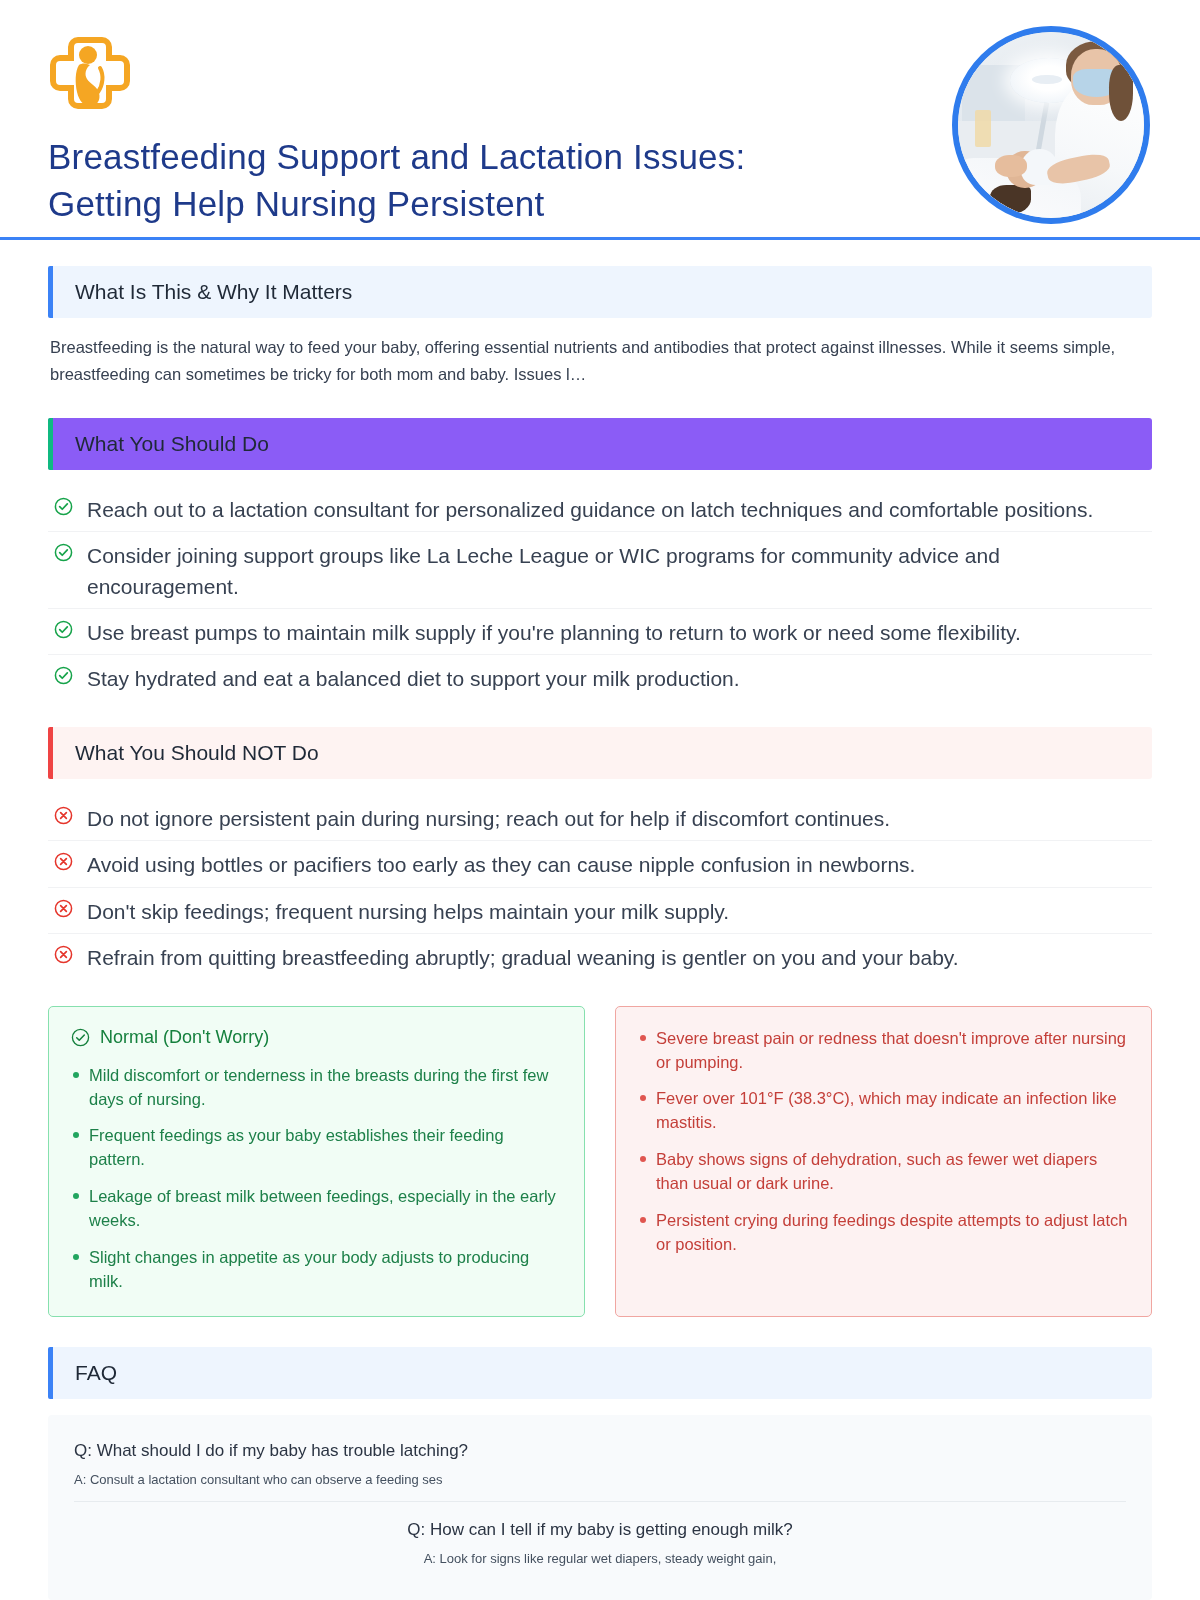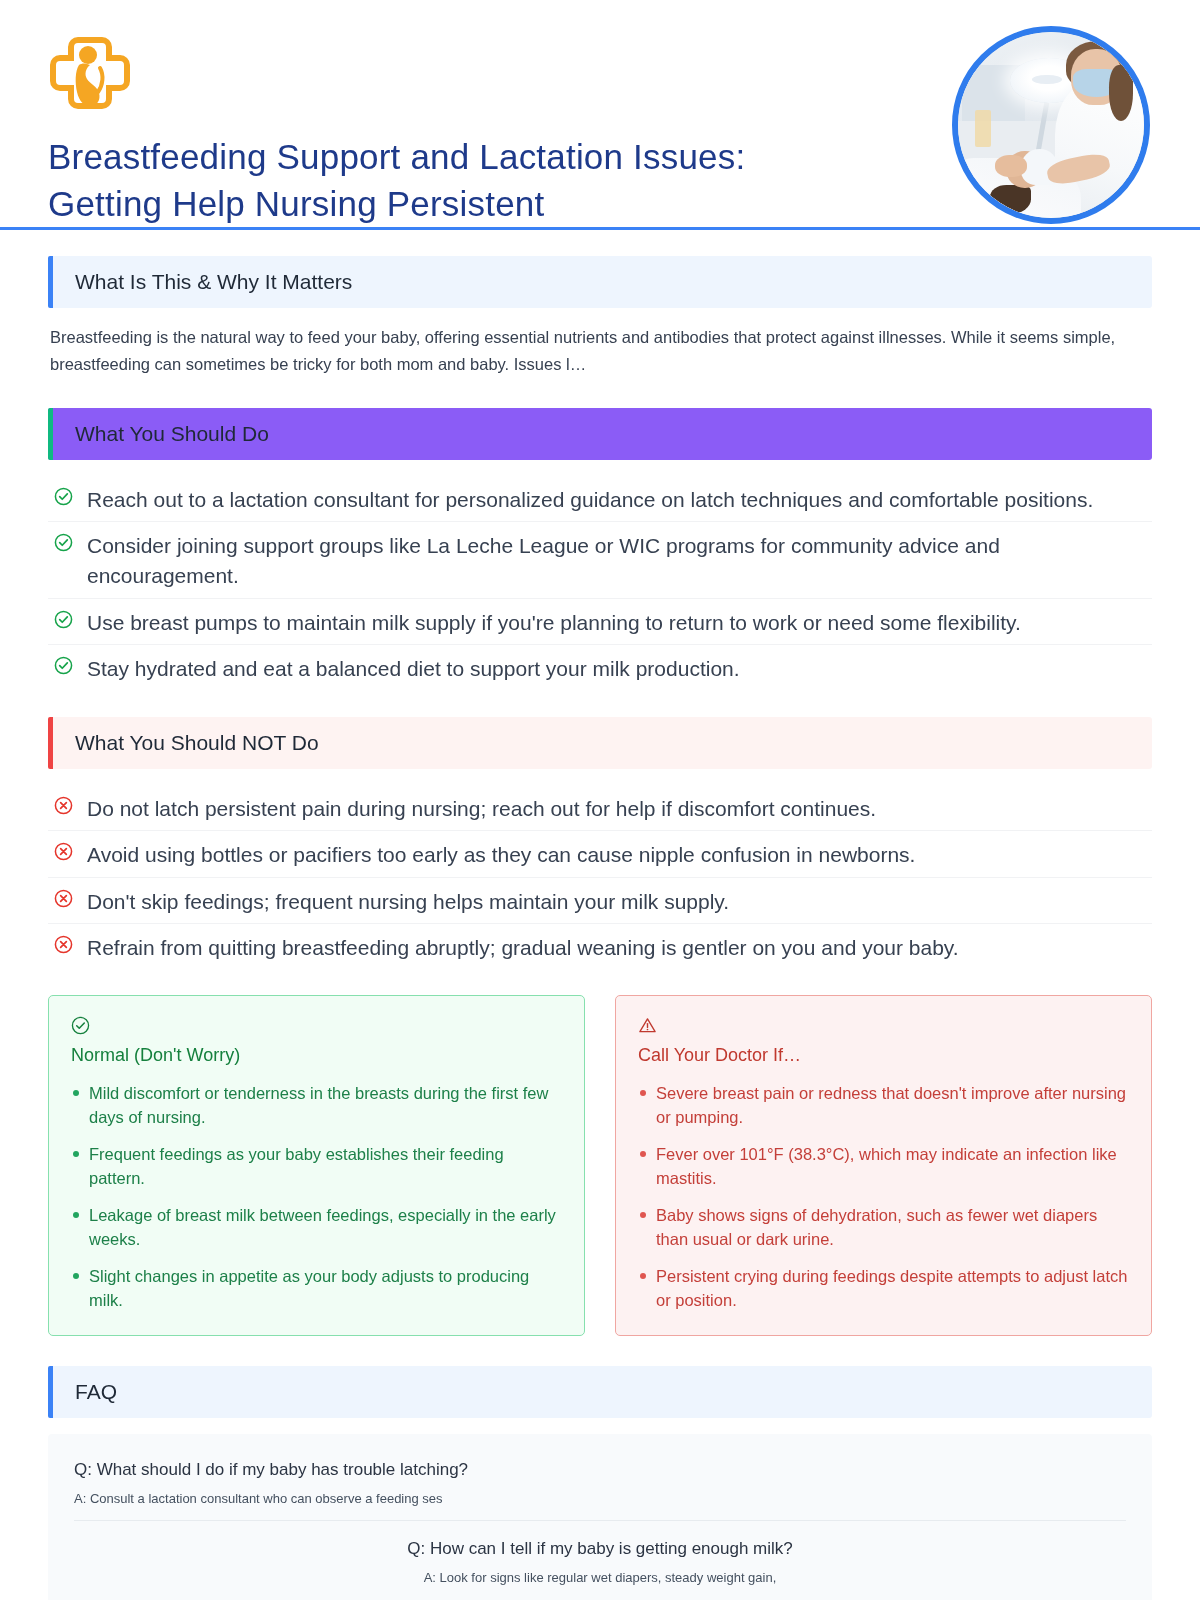--- a/index.html
+++ b/index.html
@@ -118,21 +118,21 @@
     color: #374151;
   }
   .list-row:last-child { border-bottom: none; }
   .ico { flex: 0 0 19px; width: 19px; height: 19px; margin-top: 2px; }
 
   
   .cols { display: flex; gap: 30px; margin-bottom: 30px; }
   .panel { flex: 1; border-radius: 5px; padding: 20px 22px 22px 22px; }
   .panel-green { background: #f1fdf5; border: 1px solid #86e0ae; }
   .panel-red   { background: #fdf2f2; border: 1px solid #f0a6a1; }
-  .panel-head { display: flex; align-items: flex-start; gap: 10px; font-size: 18px; margin-bottom: 16px; flex-direction: column; }
+  .panel-head { display: flex; align-items: center; gap: 10px; font-size: 18px; margin-bottom: 16px; }
   .panel-green .panel-head { color: #15803d; }
   .panel-red .panel-head { color: #c0392f; }
   .panel ul { list-style: none; }
   .panel li {
     position: relative;
     padding-left: 18px;
     margin-bottom: 13px;
     font-size: 16.5px;
     line-height: 1.45;
   }
@@ -246,21 +246,21 @@
     <div class="band band-red">
       <div class="band-bar"></div>
       <div class="band-label">What You Should NOT Do</div>
     </div>
     <div class="list">
       <div class="list-row">
         <svg class="ico" viewBox="0 0 20 20">
           <circle cx="10" cy="10" r="8.5" fill="none" stroke="#e5352b" stroke-width="1.6"></circle>
           <path d="M7 7 l6 6 M13 7 l-6 6" fill="none" stroke="#e5352b" stroke-width="1.8" stroke-linecap="round"></path>
         </svg>
-        <span>Do not latch persistent  pain during nursing; reach out for help if discomfort  continues.</span>
+        <span>Do not ignore persistent  pain during nursing; reach out for help if discomfort  continues.</span>
       </div>
       <div class="list-row">
         <svg class="ico" viewBox="0 0 20 20">
           <circle cx="10" cy="10" r="8.5" fill="none" stroke="#e5352b" stroke-width="1.6"></circle>
           <path d="M7 7 l6 6 M13 7 l-6 6" fill="none" stroke="#e5352b" stroke-width="1.8" stroke-linecap="round"></path>
         </svg>
         <span>Avoid using bottles or pacifiers  too early as they can cause nipple confusion in newborns.</span>
       </div>
       <div class="list-row">
         <svg class="ico" viewBox="0 0 20 20">
@@ -290,28 +290,20 @@
         </div>
         <ul>
           <li>Mild discomfort  or tenderness  in the breasts during the first few days of nursing.</li>
           <li>Frequent  feedings as your baby establishes  their feeding pattern.</li>
           <li>Leakage of breast milk between feedings, especially in the early weeks.</li>
           <li>Slight changes in appetite as your body adjusts  to producing milk.</li>
         </ul>
       </div>
 
       <div class="panel panel-red">
-        <div class="panel-head">
-          <svg width="19" height="19" viewBox="0 0 20 20">
-            <path d="M10 3 L18 16.5 H2 Z" fill="none" stroke="#c0392f" stroke-width="1.4" stroke-linejoin="round"></path>
-            <path d="M10 8 v4" stroke="#c0392f" stroke-width="1.5" stroke-linecap="round"></path>
-            <circle cx="10" cy="14.2" r=".9" fill="#c0392f"></circle>
-          </svg>
-          <span>Call Your Doctor If…</span>
-        </div>
         <ul>
           <li>Severe breast pain or redness that doesn't improve after nursing or pumping.</li>
           <li>Fever over 101°F (38.3°C), which may indicate an infection  like mastitis.</li>
           <li>Baby shows signs of dehydration, such as fewer wet diapers than usual or dark urine.</li>
           <li>Persistent  crying during feedings despite attempts  to adjust latch or position.</li>
         </ul>
       </div>
     </div>
 
     <div class="band band-blue">

